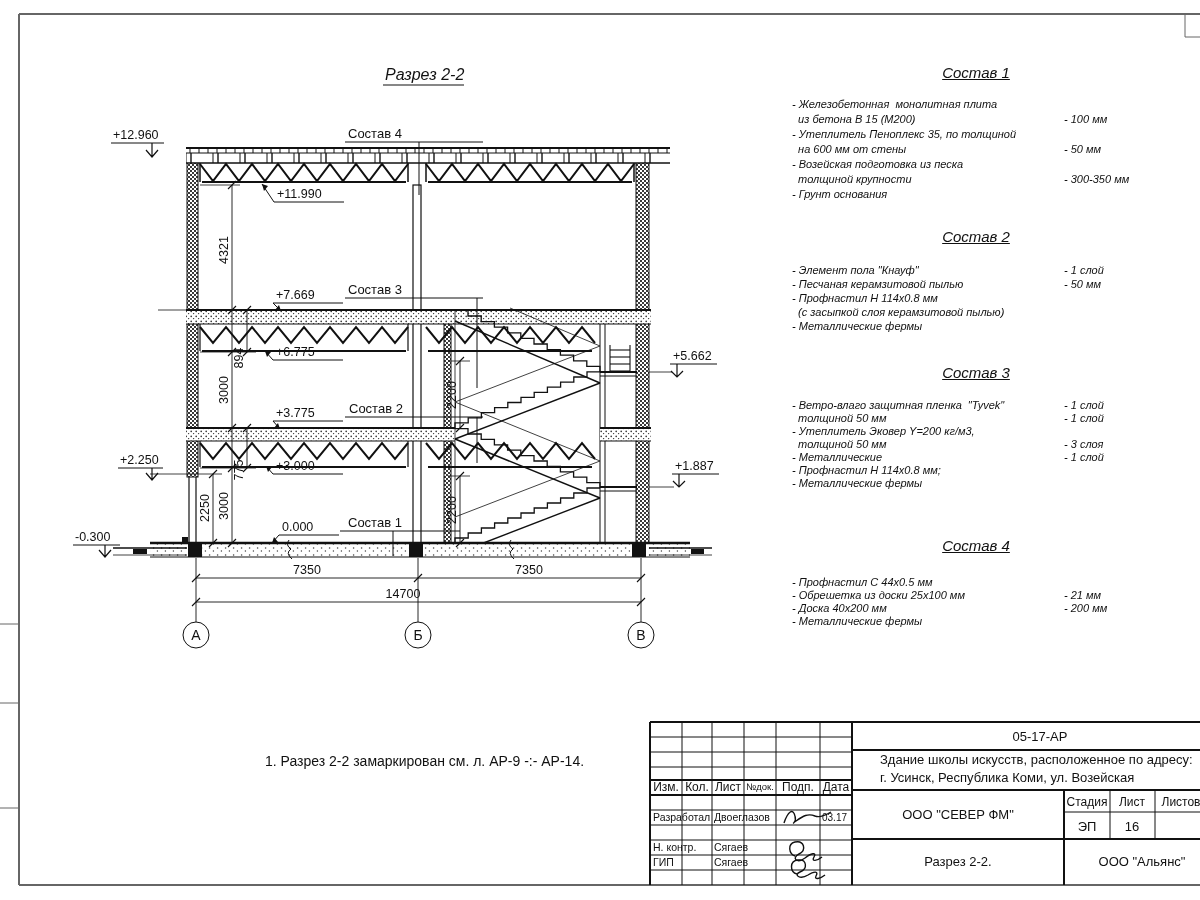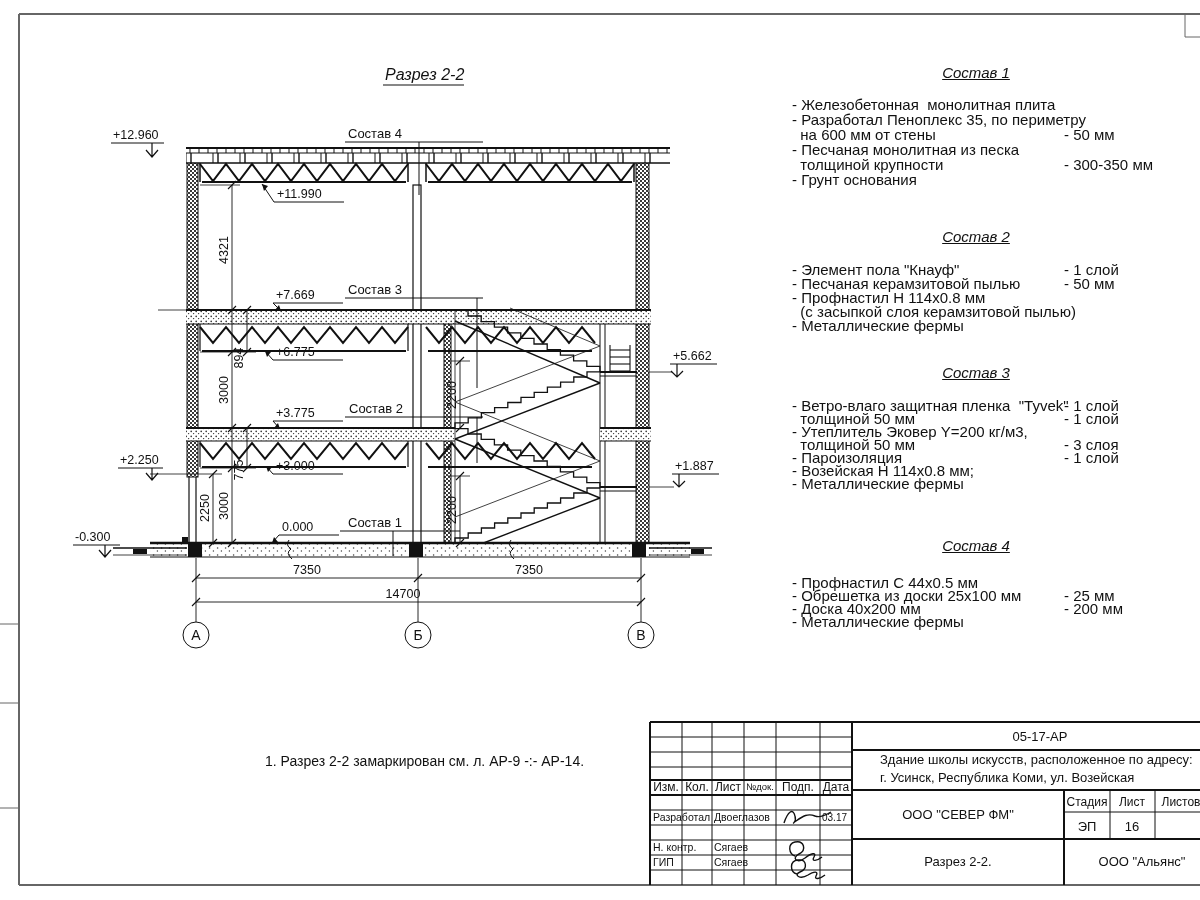--- a/index.html
+++ b/index.html
@@ -1,21 +1,21 @@
 <!DOCTYPE html>
 <html><head>
 <meta charset="utf-8">
 <style>
   html,body{margin:0;padding:0;background:#fff;}
   body{width:1200px;height:900px;position:relative;font-family:"Liberation Sans",sans-serif;color:#111;overflow:hidden;}
   svg.sheet{position:absolute;left:0;top:0;}
   svg text{font-family:"Liberation Sans",sans-serif;fill:#111;}
   .spec-h{position:absolute;left:790px;width:372px;text-align:center;font-style:italic;font-size:15px;}
   .spec-h span{text-decoration:underline;}
-  .spec-items{position:absolute;left:792px;width:400px;font-size:15px;}
+  .spec-items{position:absolute;left:792px;width:400px;font-size:11px;font-style:italic;}
   .spec-line{position:relative;white-space:pre;}
   .lh15 .spec-line{line-height:15px;}
   .lh14 .spec-line{line-height:14px;}
   .lh13 .spec-line{line-height:13px;}
   .spec-val{position:absolute;left:272px;top:0;white-space:pre;}
   .note{position:absolute;left:265px;top:753px;font-size:14px;}
 </style>
 </head>
 <body>
 
@@ -342,48 +342,49 @@
     <text x="1087" y="831" text-anchor="middle" font-size="13">ЭП</text>
     <text x="1132" y="831" text-anchor="middle" font-size="13">16</text>
     <text x="958" y="866" text-anchor="middle" font-size="13">Разрез 2-2.</text>
     <text x="1142" y="866" text-anchor="middle" font-size="13">ООО "Альянс"</text>
   </g>
 </svg>
 
 <div class="spec-h" style="top:64px"><span>Состав 1</span></div>
 <div class="spec-items lh15" style="top:97px">
   <div class="spec-line"><span>- Железобетонная  монолитная плита</span></div>
-  <div class="spec-line"><span>- Разработал Пеноплекс 35, по периметру</span></div>
+  <div class="spec-line"><span>  из бетона В 15 (М200)</span><span class="spec-val">- 100 мм</span></div>
+  <div class="spec-line"><span>- Утеплитель Пеноплекс 35, по толщиной</span></div>
   <div class="spec-line"><span>  на 600 мм от стены</span><span class="spec-val">- 50 мм</span></div>
-  <div class="spec-line"><span>- Песчаная монолитная из песка</span></div>
+  <div class="spec-line"><span>- Возейская подготовка из песка</span></div>
   <div class="spec-line"><span>  толщиной крупности</span><span class="spec-val">- 300-350 мм</span></div>
   <div class="spec-line"><span>- Грунт основания</span></div>
 </div>
 
 <div class="spec-h" style="top:228px"><span>Состав 2</span></div>
 <div class="spec-items lh14" style="top:263px">
   <div class="spec-line"><span>- Элемент пола "Кнауф"</span><span class="spec-val">- 1 слой</span></div>
   <div class="spec-line"><span>- Песчаная керамзитовой пылью</span><span class="spec-val">- 50 мм</span></div>
   <div class="spec-line"><span>- Профнастил Н 114х0.8 мм</span></div>
   <div class="spec-line"><span>  (с засыпкой слоя керамзитовой пылью)</span></div>
   <div class="spec-line"><span>- Металлические фермы</span></div>
 </div>
 
 <div class="spec-h" style="top:364px"><span>Состав 3</span></div>
 <div class="spec-items lh13" style="top:399px">
   <div class="spec-line"><span>- Ветро-влаго защитная пленка  "Tyvek"</span><span class="spec-val">- 1 слой</span></div>
   <div class="spec-line"><span>  толщиной 50 мм</span><span class="spec-val">- 1 слой</span></div>
   <div class="spec-line"><span>- Утеплитель Эковер Y=200 кг/м3,</span></div>
   <div class="spec-line"><span>  толщиной 50 мм</span><span class="spec-val">- 3 слоя</span></div>
-  <div class="spec-line"><span>- Пароизоляция</span><span class="spec-val">- 1 слой</span></div>
-  <div class="spec-line"><span>- Возейская Н 114х0.8 мм;</span></div>
+  <div class="spec-line"><span>- Металлические</span><span class="spec-val">- 1 слой</span></div>
+  <div class="spec-line"><span>- Профнастил Н 114х0.8 мм;</span></div>
   <div class="spec-line"><span>- Металлические фермы</span></div>
 </div>
 
 <div class="spec-h" style="top:537px"><span>Состав 4</span></div>
 <div class="spec-items lh13" style="top:576px">
   <div class="spec-line"><span>- Профнастил С 44х0.5 мм</span></div>
-  <div class="spec-line"><span>- Обрешетка из доски 25х100 мм</span><span class="spec-val">- 25 мм</span></div>
+  <div class="spec-line"><span>- Обрешетка из доски 25х100 мм</span><span class="spec-val">- 21 мм</span></div>
   <div class="spec-line"><span>- Доска 40х200 мм</span><span class="spec-val">- 200 мм</span></div>
   <div class="spec-line"><span>- Металлические фермы</span></div>
 </div>
 
 <div class="note">1. Разрез 2-2 замаркирован см. л. АР-9 -:- АР-14.</div>
 
 </body></html>

